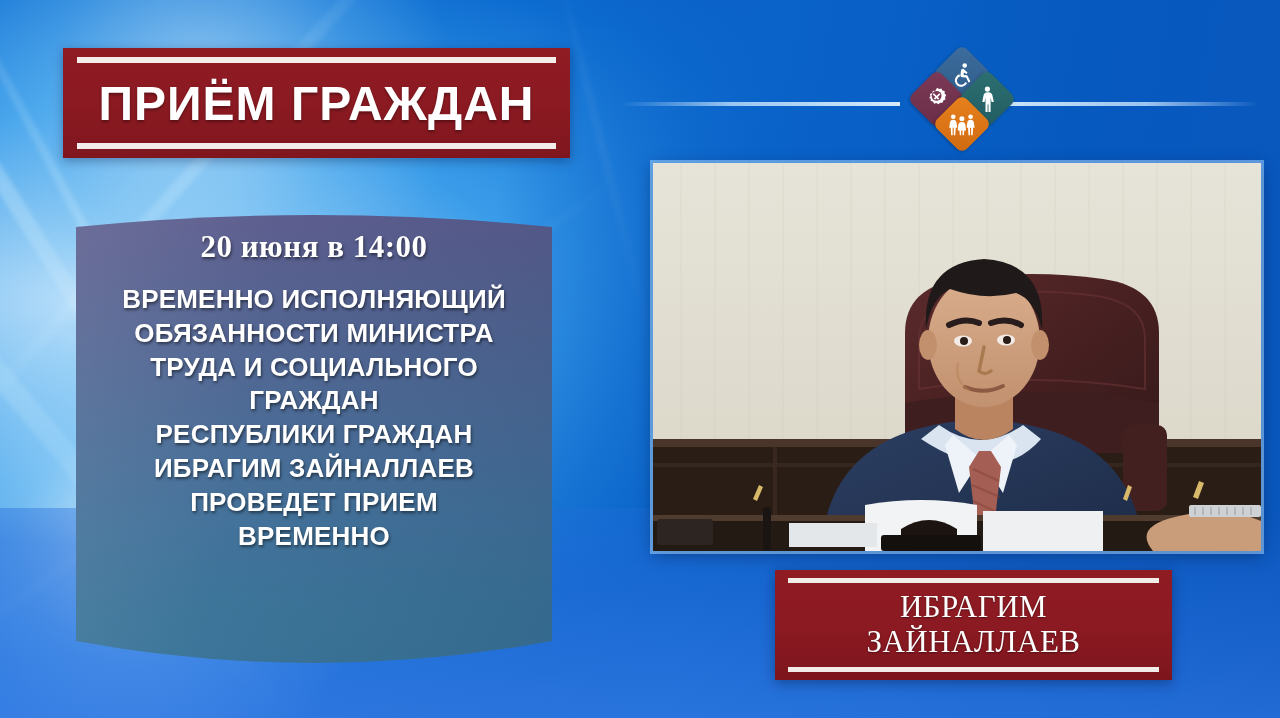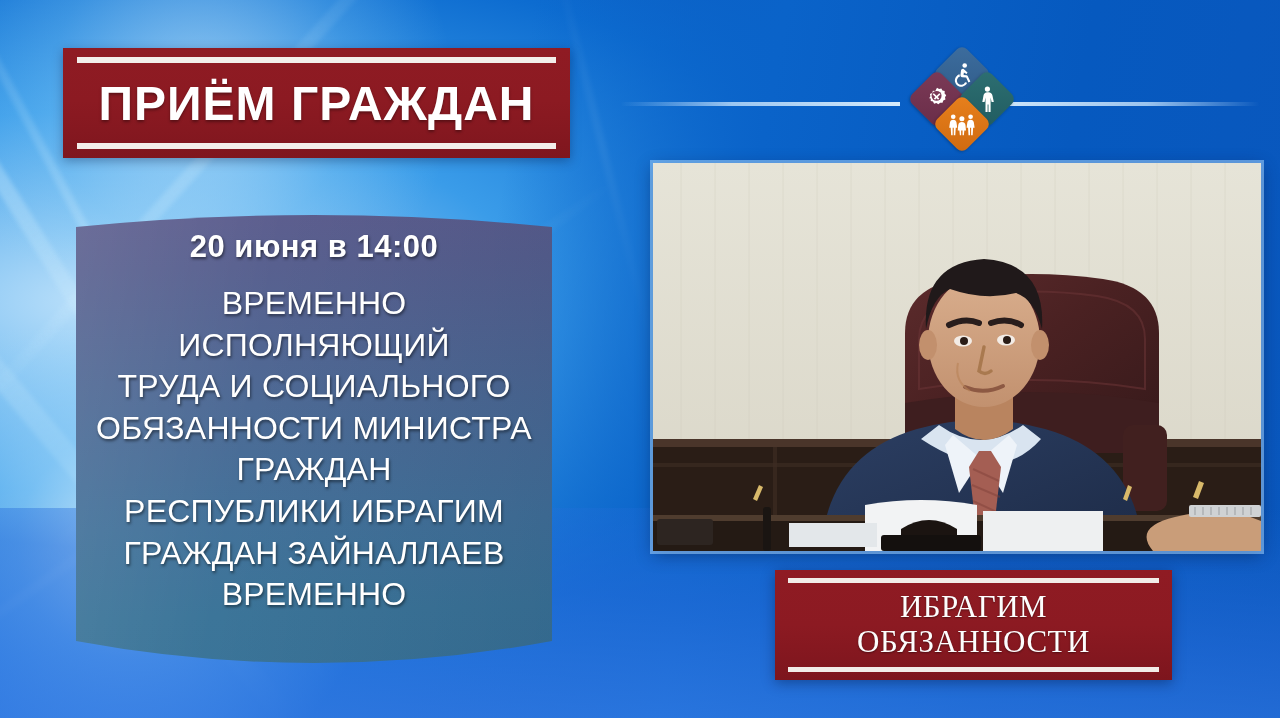--- a/index.html
+++ b/index.html
@@ -81,23 +81,24 @@
   .panel-shade{
     position:absolute;inset:0;
     background:linear-gradient(100deg, rgba(255,255,255,.10) 0%, rgba(255,255,255,0) 38%, rgba(0,20,60,.12) 100%);
     clip-path:path("M 8 24 Q 246 0 484 24 L 484 438 Q 246 482 8 438 Z");
   }
   .panel-content{position:absolute;inset:0;padding:26px 18px 0;text-align:center;}
   .panel-date{
     color:#ffffff;font-size:31px;font-weight:bold;letter-spacing:.5px;
     text-shadow:1px 2px 3px rgba(0,0,0,.5);
     margin:0 0 18px 0;
+    font-family:Liberation Serif, serif;
   }
   .panel-body{
-    color:#ffffff;font-size:32px;font-weight:normal;line-height:1.30;
+    color:#ffffff;font-size:26px;font-weight:bold;line-height:1.30;
     letter-spacing:.2px;
     text-shadow:1px 2px 3px rgba(0,0,0,.5);
   }
   .panel-body span{display:block;}
 
   
   .logo-line{
     position:absolute;left:620px;top:100px;width:640px;height:10px;
   }
   .logo-line .lft,.logo-line .rgt{
@@ -222,25 +223,26 @@
     </div>
   </div>
 
   <div class="panel-wrap">
     <div class="panel-shape"></div>
     <div class="panel-shade"></div>
     <div class="panel-content">
       <div class="panel-date">20 июня в 14:00</div>
       <div class="panel-body">
         <span>ВРЕМЕННО ИСПОЛНЯЮЩИЙ</span>
+        <span>ОБЯЗАННОСТИ МИНИСТРА</span>
         <span>ТРУДА И СОЦИАЛЬНОГО</span>
-        <span>ОБЯЗАННОСТИ МИНИСТРА</span>
         <span>ГРАЖДАН</span>
-        <span>РЕСПУБЛИКИ ИБРАГИМ</span>
-        <span>ГРАЖДАН ЗАЙНАЛЛАЕВ</span>
+        <span>РЕСПУБЛИКИ ГРАЖДАН</span>
+        <span>ИБРАГИМ ЗАЙНАЛЛАЕВ</span>
+        <span>ПРОВЕДЕТ ПРИЕМ</span>
         <span>ВРЕМЕННО</span>
       </div>
     </div>
   </div>
 
   <div class="photo">
     <svg viewBox="0 0 608 388" preserveAspectRatio="none" aria-hidden="true">
       <defs>
         <linearGradient id="wall" x1="0" y1="0" x2="0" y2="1">
           <stop offset="0" stop-color="#e6e4d8"></stop>
@@ -359,17 +361,17 @@
 
       <rect x="4" y="356" width="56" height="26" rx="3" fill="#2d2521"></rect>
     </svg>
   </div>
 
   <div class="nameplate">
     <div class="np-rule"></div>
     <div class="np-rule"></div>
     <div class="np-text">
       <span>ИБРАГИМ</span>
-      <span>ОБЯЗАННОСТИ</span>
+      <span>ЗАЙНАЛЛАЕВ</span>
     </div>
   </div>
 
 </div>
 
 </body></html>

